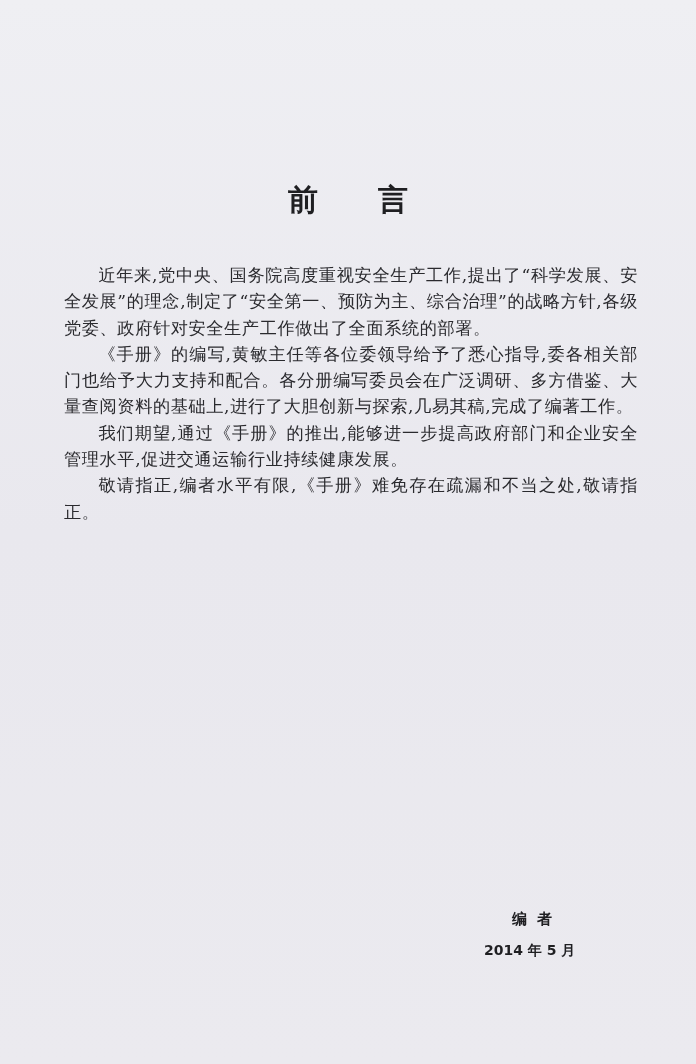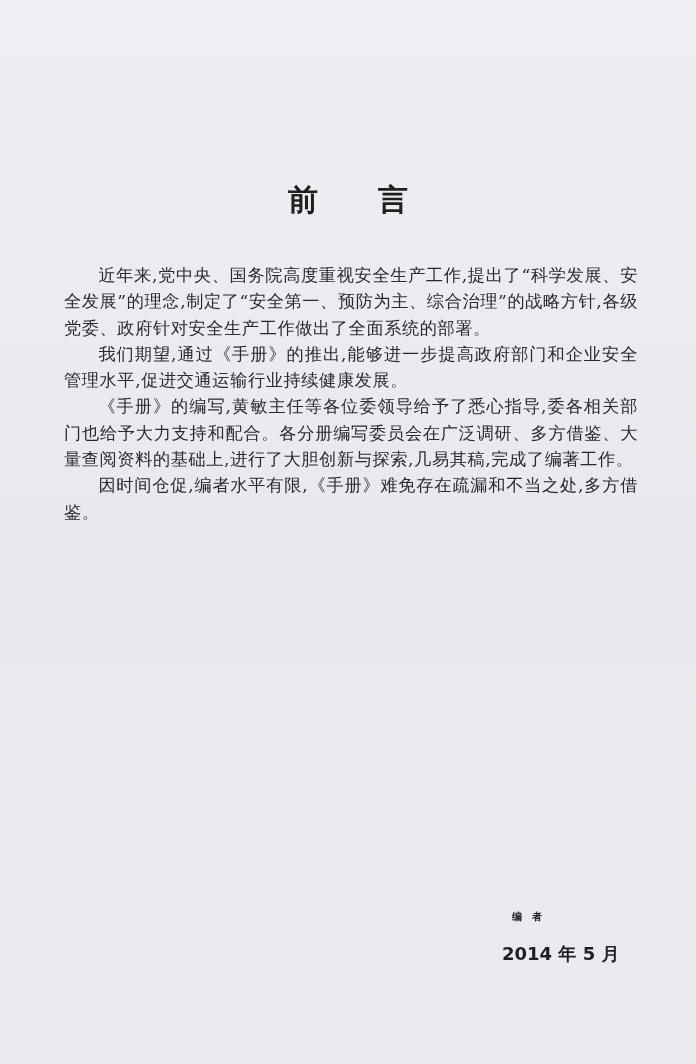--- a/index.html
+++ b/index.html
@@ -23,33 +23,33 @@
     font-size: 17.2px; line-height: 26.3px;
     text-align: justify; text-justify: inter-character;
     letter-spacing: 0.6px;
     margin-left: 22px;
   }
   .body-text p { margin: 0; text-indent: 2em; }
   .signature {
     position: absolute; left: 0; width: 696px;
     font-family: "DejaVu Sans", sans-serif; font-weight: bold; color: #1f1f22;
   }
-  .sig-editor { top: 910px; left: 512px; width: auto; font-size: 10px; letter-spacing: 10px; }
-  .sig-date { top: 942px; left: 502px; width: auto; font-size: 18px; }
+  .sig-editor { top: 910px; left: 512px; width: auto; font-size: 15px; letter-spacing: 10px; }
+  .sig-date { top: 942px; left: 484px; width: auto; font-size: 14px; }
   .mark { position: absolute; right: 8px; top: 946px; width: 10px; height: 1px; background: #666; }
 </style>
 </head>
 <body>
 
 <div class="page">
   <div class="title">前言</div>
 
   <div class="body-text">
     <p>近年来,党中央、国务院高度重视安全生产工作,提出了“科学发展、安全发展”的理念,制定了“安全第一、预防为主、综合治理”的战略方针,各级党委、政府针对安全生产工作做出了全面系统的部署。</p>
+    <p>《手册》的编写,黄敏主任等各位委领导给予了悉心指导,委各相关部门也给予大力支持和配合。各分册编写委员会在广泛调研、多方借鉴、大量查阅资料的基础上,进行了大胆创新与探索,几易其稿,完成了编著工作。</p>
     <p>我们期望,通过《手册》的推出,能够进一步提高政府部门和企业安全管理水平,促进交通运输行业持续健康发展。</p>
-    <p>《手册》的编写,黄敏主任等各位委领导给予了悉心指导,委各相关部门也给予大力支持和配合。各分册编写委员会在广泛调研、多方借鉴、大量查阅资料的基础上,进行了大胆创新与探索,几易其稿,完成了编著工作。</p>
-    <p>因时间仓促,编者水平有限,《手册》难免存在疏漏和不当之处,多方借鉴。</p>
+    <p>敬请指正,编者水平有限,《手册》难免存在疏漏和不当之处,敬请指正。</p>
   </div>
 
   <div class="signature sig-editor">编者</div>
   <div class="signature sig-date">2014 年 5 月</div>
   <div class="mark"></div>
 </div>
 
 </body></html>

